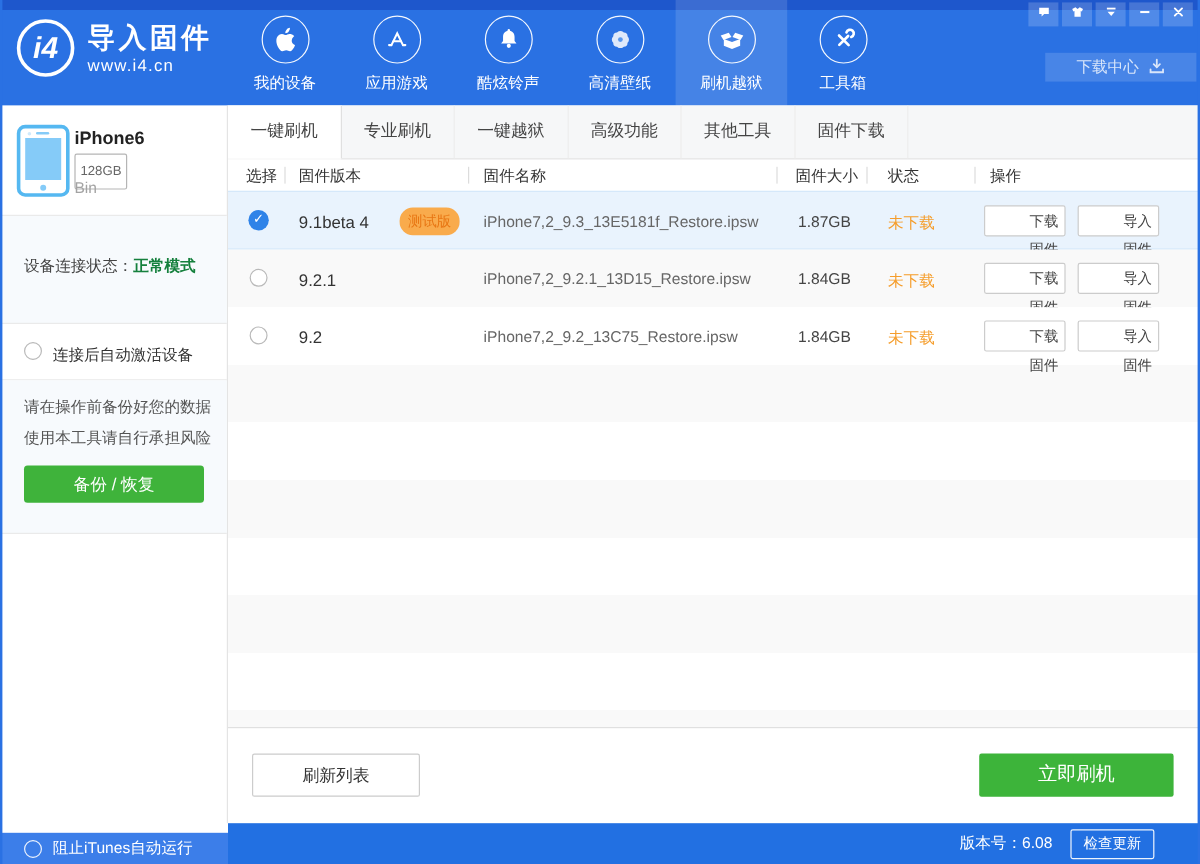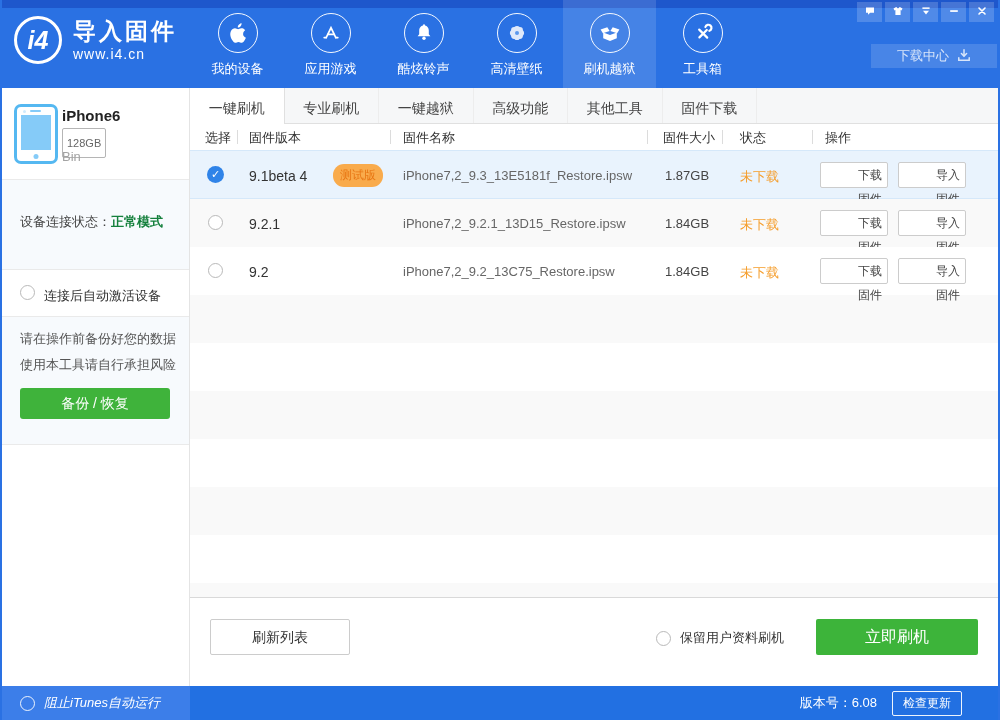--- a/index.html
+++ b/index.html
@@ -47,21 +47,21 @@
   .sb-radio-row .radio{position:absolute;left:20px;top:15px;}
   .sb-radio-row .lbl{position:absolute;left:44px;top:17px;font-size:13px;color:#333;}
   .sb-sec4{position:absolute;left:0;right:0;top:229px;height:128px;background:#f7fafd;border-bottom:1px solid #eaeaea;}
   .warn1{position:absolute;left:20px;top:13px;font-size:13px;color:#555;}
   .warn2{position:absolute;left:20px;top:39px;font-size:13px;color:#555;}
   .backup-btn{position:absolute;left:20px;top:71px;width:150px;height:31px;background:#3fb33b;color:#fff;
     font-size:14px;border-radius:3px;text-align:center;line-height:31px;cursor:pointer;}
 
   
   .main{position:absolute;left:190px;top:88px;right:0;bottom:34px;background:#fff;}
-  .tabbar{height:36px;background:#f6f7f8;border-bottom:1px solid #e0e0e0;display:flex;}
+  .tabbar{height:45px;background:#f6f7f8;border-bottom:1px solid #e0e0e0;display:flex;}
   .tab{width:94.5px;text-align:center;font-size:14px;color:#444;line-height:40px;border-right:1px solid #ededed;cursor:pointer;position:relative;}
   .tab.sel{background:#fff;border-right:1px solid #e0e0e0;}
   .tab.sel::after{content:"";position:absolute;left:0;right:0;bottom:-1px;height:1px;background:#fff;}
   .thead{height:26px;position:relative;font-size:13px;color:#333;background:#fff;}
   .th{position:absolute;top:5px;}
   .th-sep{position:absolute;top:6px;width:1px;height:14px;background:#dcdcdc;}
   .row{position:relative;height:48px;font-size:13px;background:#fff;}
   .row.sel{height:49px;background:#e9f3fd;border-top:1px solid #d5e8fa;border-bottom:1px solid #d5e8fa;}
   .row.alt{background:#f9f9f9;}
   .radio-on{position:absolute;left:17px;top:15px;width:17px;height:17px;border-radius:50%;
@@ -78,22 +78,22 @@
   .stripes{height:303px;background:repeating-linear-gradient(180deg,#f9f9f9 0 48px,#ffffff 48px 96px);
     border-bottom:1px solid #d9d9d9;}
   .actionbar{position:relative;height:82px;background:#fff;}
   .refresh-btn{position:absolute;left:20px;top:21px;width:140px;height:36px;background:#fff;border:1px solid #ccc;
     border-radius:2px;font-size:14px;color:#333;text-align:center;line-height:34px;cursor:pointer;}
   .keep{position:absolute;left:466px;top:25px;display:flex;align-items:center;gap:9px;font-size:13px;color:#333;height:30px;}
   .flash-btn{position:absolute;right:22px;top:21px;width:162px;height:36px;background:#3db43a;color:#fff;
     font-size:16px;border-radius:2px;text-align:center;line-height:36px;cursor:pointer;}
 
   
-  .ft-l{position:absolute;left:0;bottom:0;width:190px;height:34px;background:#3c7ee9;display:flex;
-    align-items:center;gap:9px;padding-left:20px;color:#fff;font-size:13px;z-index:55;font-style:italic;}
+  .ft-l{position:absolute;left:0;bottom:0;width:190px;height:26px;background:#3c7ee9;display:flex;
+    align-items:center;gap:9px;padding-left:20px;color:#fff;font-size:13px;z-index:55;}
   .ft-l .radio{border-color:rgba(255,255,255,.9);background:transparent;}
   .ft-r{position:absolute;left:190px;right:0;bottom:0;height:34px;background:#2270e2;display:flex;
     align-items:center;justify-content:flex-end;gap:15px;padding-right:38px;color:#fff;font-size:13px;z-index:55;}
   .chk-btn{border:1px solid rgba(255,255,255,.92);border-radius:2px;font-size:12px;padding:3px 10px;color:#fff;cursor:pointer;}
 </style>
 </head>
 <body>
 
 <div class="window">
   <div class="edge l"></div>
@@ -310,24 +310,20 @@
       <span class="c-size">1.84GB</span>
       <span class="c-status">未下载</span>
       <span class="mini-btn b1">下载固件</span>
       <span class="mini-btn b2">导入固件</span>
     </div>
 
     <div class="stripes"></div>
 
     <div class="actionbar">
       <div class="refresh-btn">刷新列表</div>
-      <div class="keep">
-        <span class="radio"></span>
-        <span>保留用户资料刷机</span>
-      </div>
       <div class="flash-btn">立即刷机</div>
     </div>
   </div>
 
   <div class="ft-l">
     <span class="radio"></span>
     <span>阻止iTunes自动运行</span>
   </div>
   <div class="ft-r">
     <span>版本号：6.08</span>

